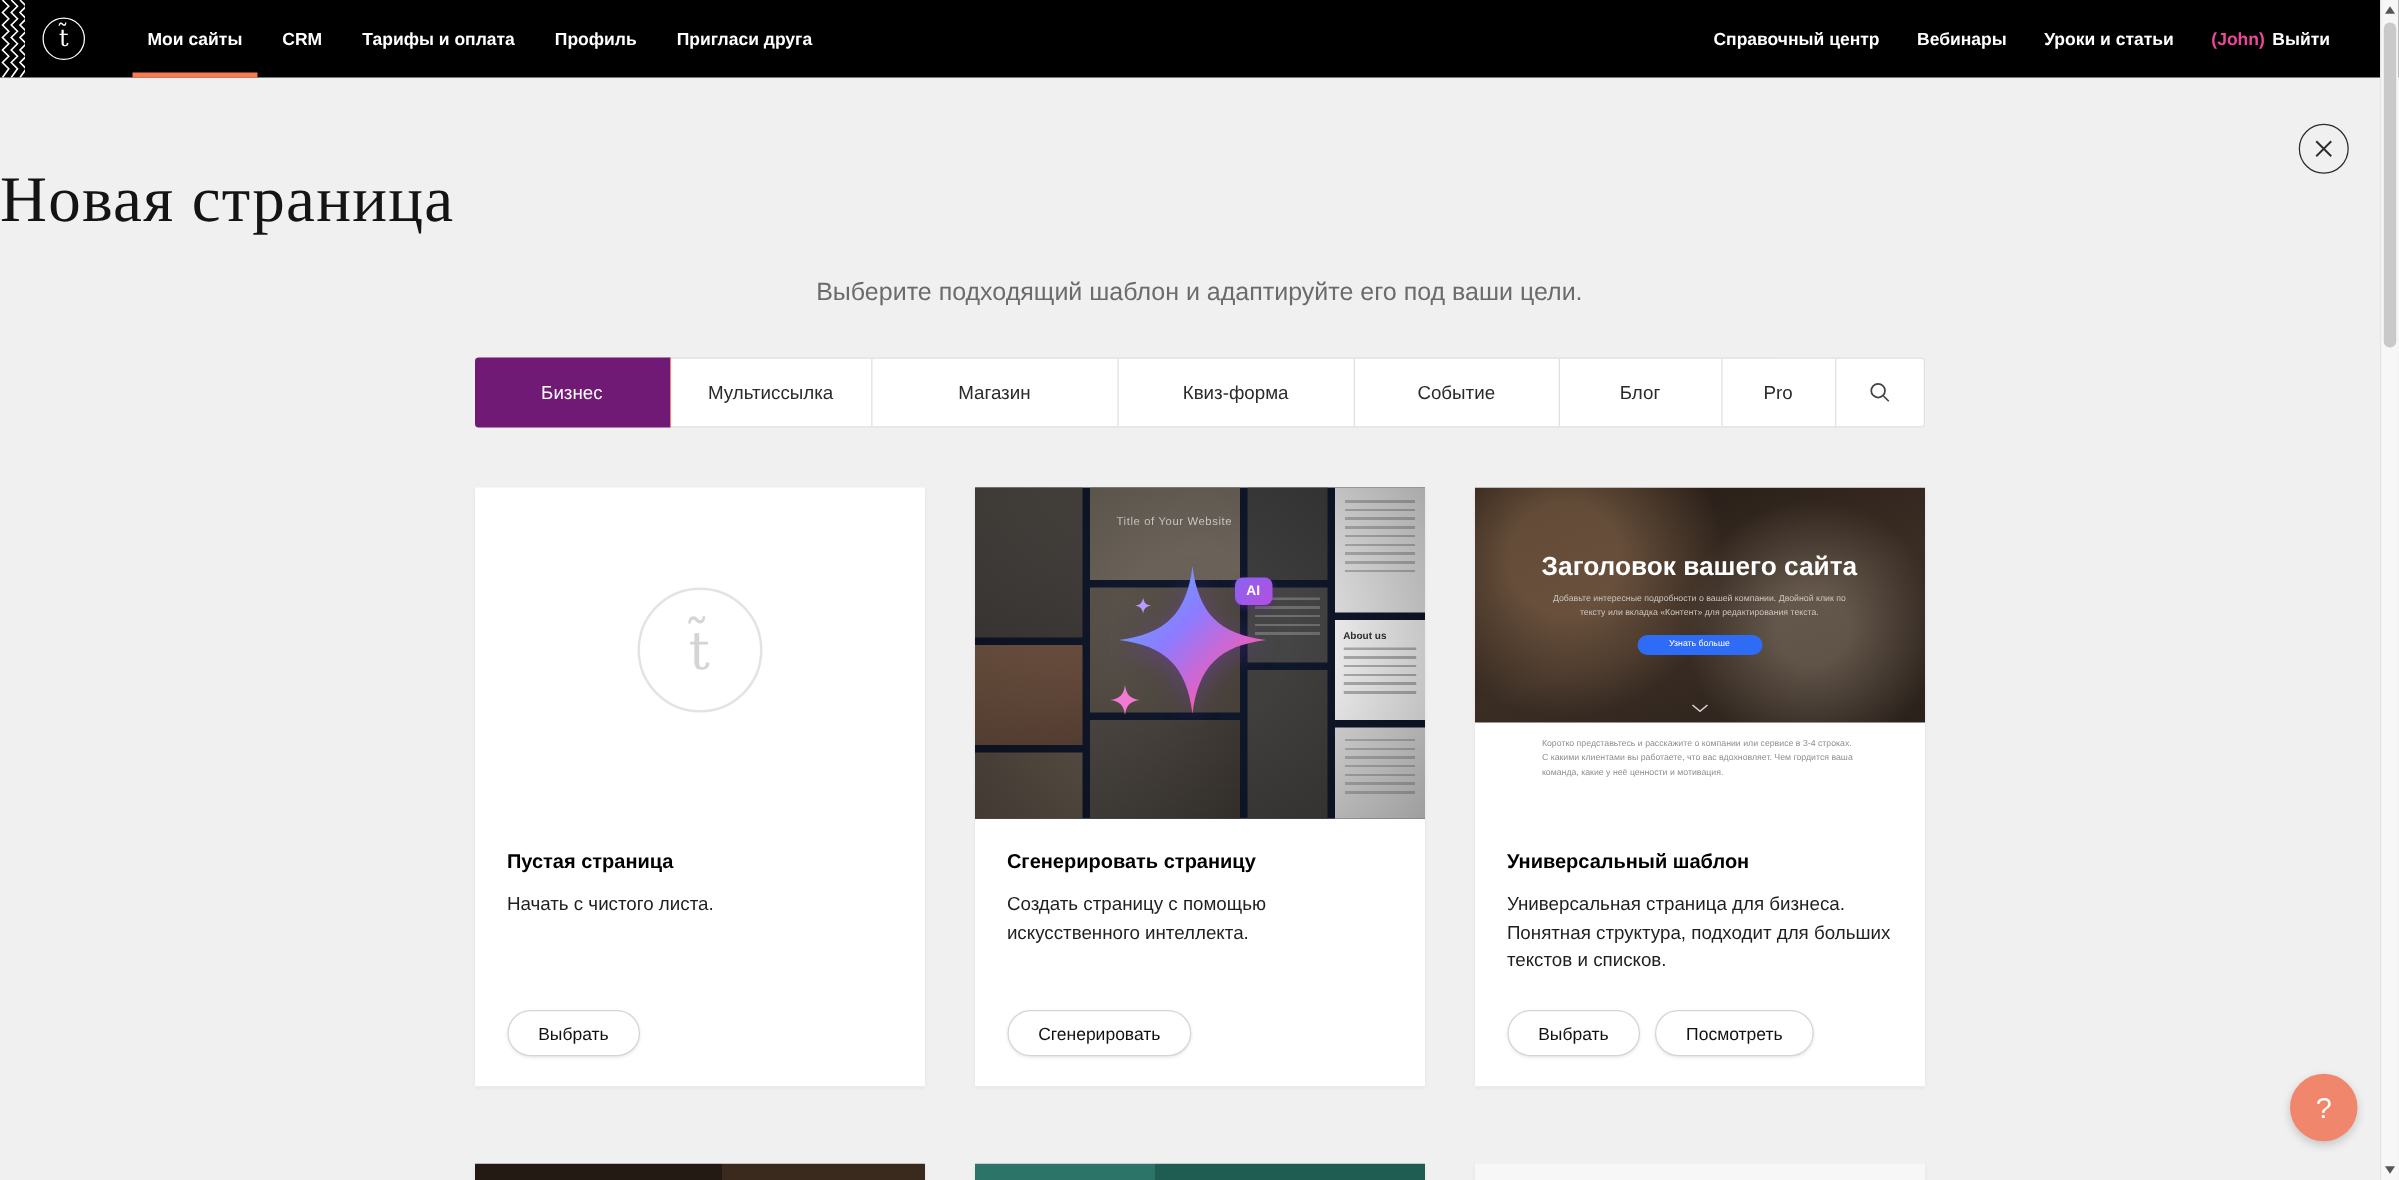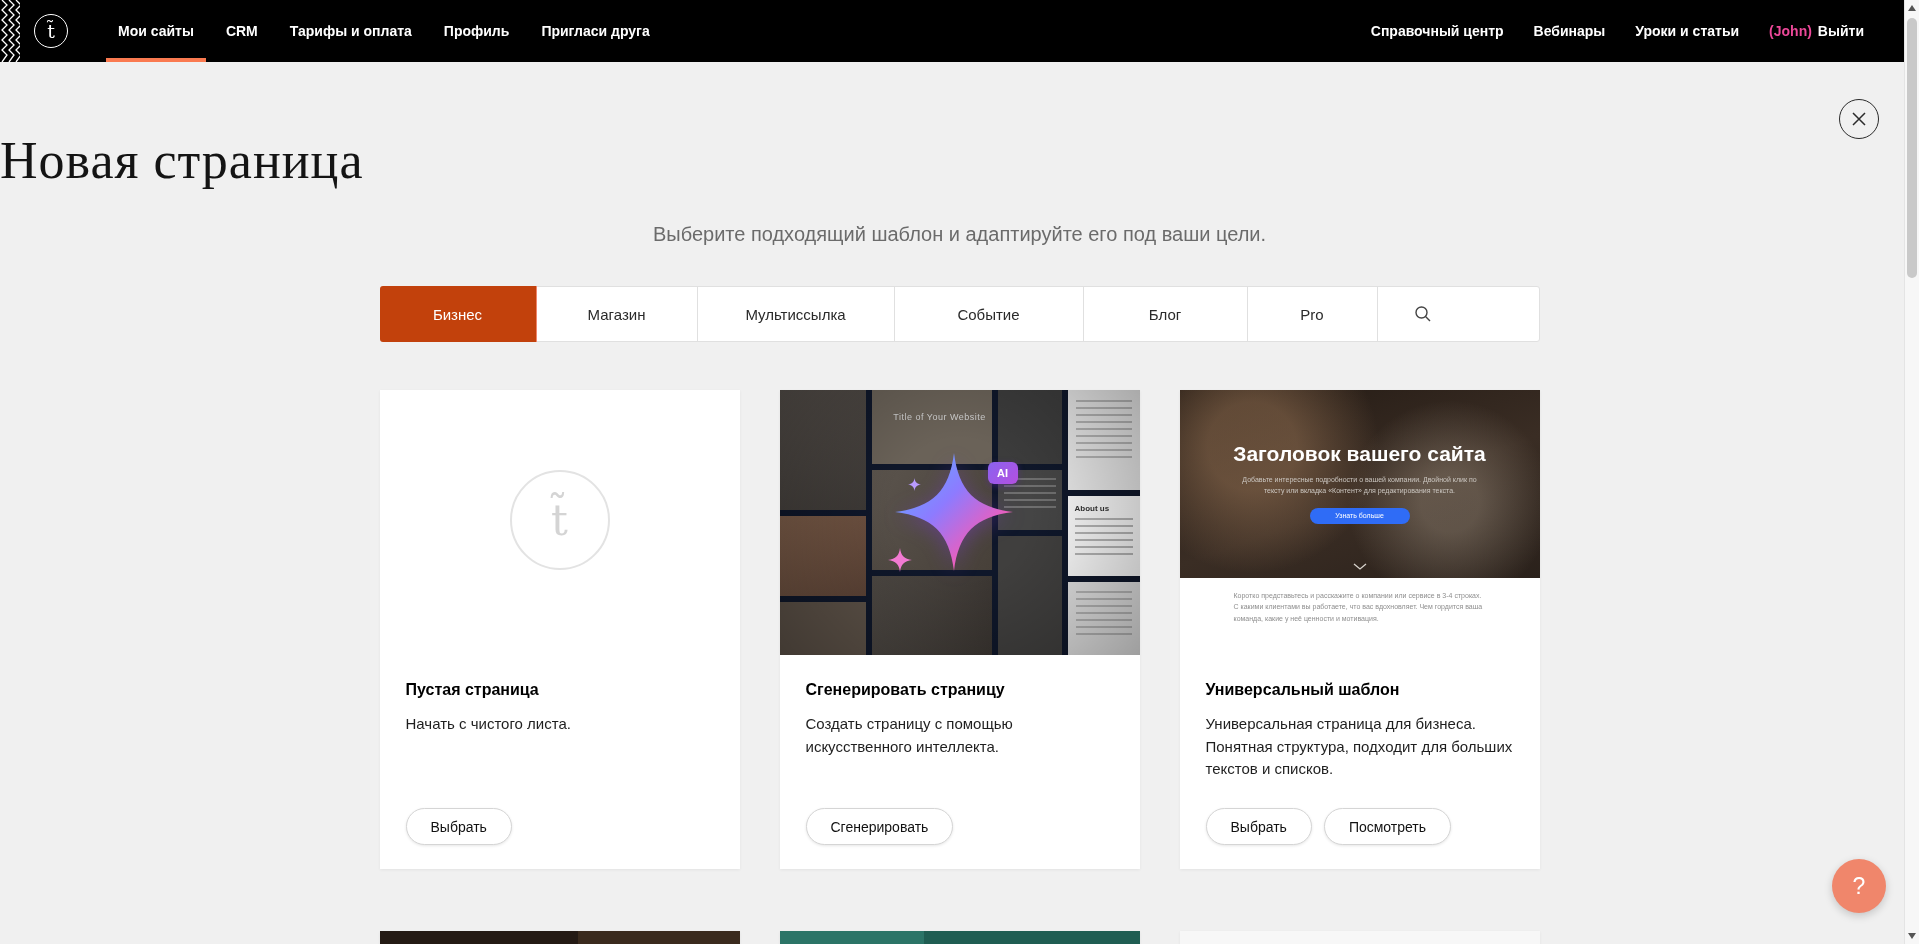--- a/index.html
+++ b/index.html
@@ -54,21 +54,21 @@
   .tabs {
     width: 1160px; margin: 40px auto 0; height: 56px; background: #fff;
     border: 1px solid #e0e0e0; border-radius: 3px;
     display: grid; grid-template-columns: 156px 161px 197px 189px 164px 130px 91px auto;
   }
   .tab {
     display: flex; align-items: center; justify-content: center;
     font-size: 15px; color: #2a2a2a; border-right: 1px solid #e0e0e0; cursor: pointer;
   }
   .tab:last-child { border-right: none; }
-  .tab.active { background: #c2410c; color: #fff; border-color: #f0866b; margin: -1px 0 -1px -1px; border-radius: 3px 0 0 3px; }
+  .tab.active { background: #701a75; color: #fff; border-color: #f0866b; margin: -1px 0 -1px -1px; border-radius: 3px 0 0 3px; }
 
   
   .grid {
     width: 1160px; margin: 48px auto 0; display: grid;
     grid-template-columns: repeat(3, 360px); justify-content: space-between; row-gap: 62px;
   }
   .card {
     background: #fff; height: 479px; position: relative;
     box-shadow: 0 1px 3px rgba(0,0,0,0.06);
   }
@@ -203,22 +203,23 @@
     <svg width="16" height="16" viewBox="0 0 16 16">
       <path d="M2 2 L14 14 M14 2 L2 14" stroke="#2b2b2b" stroke-width="1.5"></path>
     </svg>
   </button>
 
   <h1>Новая страница</h1>
   <p class="subtitle">Выберите подходящий шаблон и адаптируйте его под ваши цели.</p>
 
   <div class="tabs">
     <div class="tab active">Бизнес</div>
+    <div class="tab">Мультиссылка</div>
     <div class="tab">Магазин</div>
-    <div class="tab">Мультиссылка</div>
+    <div class="tab">Квиз-форма</div>
     <div class="tab">Событие</div>
     <div class="tab">Блог</div>
     <div class="tab">Pro</div>
     <div class="tab">
       <svg width="18" height="18" viewBox="0 0 18 18">
         <circle cx="7.5" cy="7.5" r="5.5" fill="none" stroke="#444" stroke-width="1.4"></circle>
         <line x1="11.8" y1="11.8" x2="16" y2="16" stroke="#444" stroke-width="1.4"></line>
       </svg>
     </div>
   </div>

